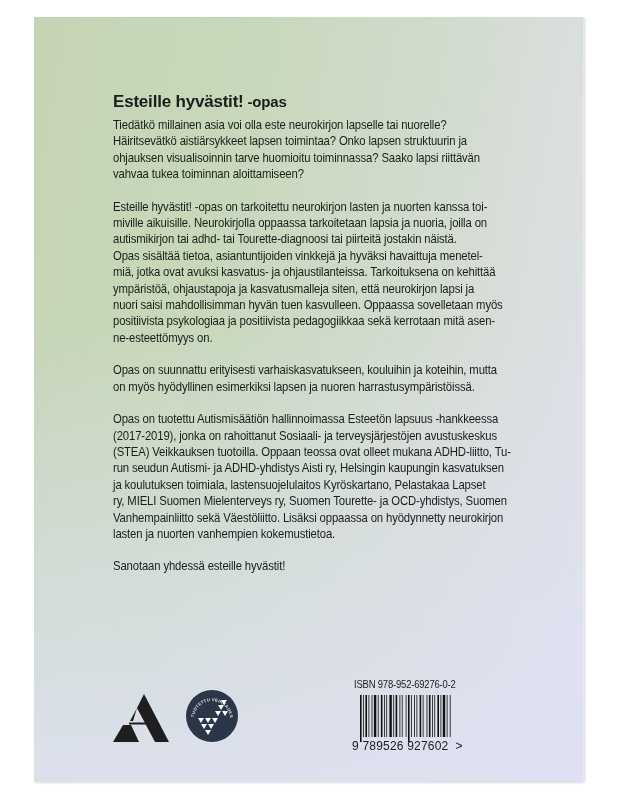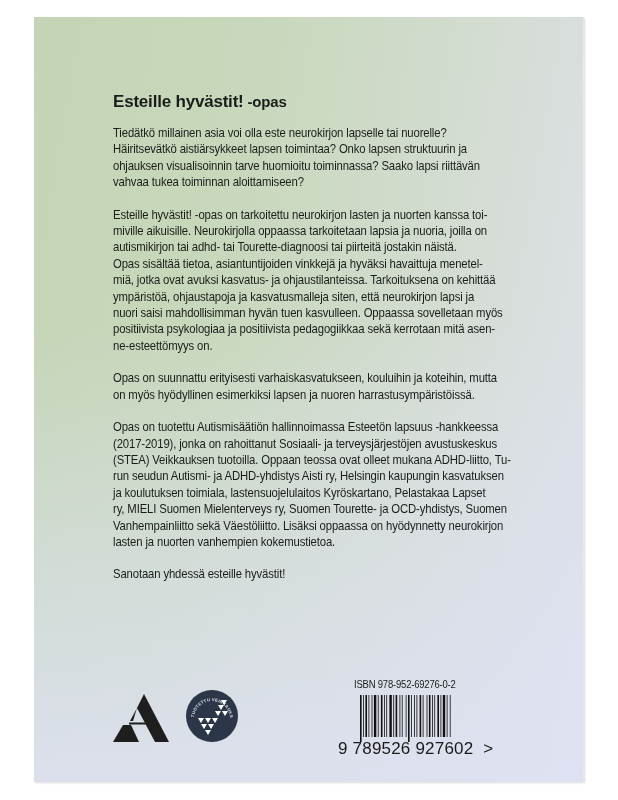--- a/index.html
+++ b/index.html
@@ -12,33 +12,33 @@
     background:
       linear-gradient(180deg, rgba(255,255,255,0) 0%, rgba(255,255,255,0) 40%, rgba(222,225,242,0.55) 75%, rgba(222,225,242,0.9) 100%),
       linear-gradient(100deg, #c4d4b4 0%, #c8d8bc 35%, #d3dcd0 65%, #e0e2ee 100%);
     box-shadow: 1px 1px 2px rgba(0,0,0,0.15);
     border-right: 1px solid #e8e9ef;
   }
   .content {
     position: absolute; left: 79px; top: 74px; width: 410px; color: #1b1d1a;
   }
   .title {
-    font-weight: bold; font-size: 17px; letter-spacing: -0.2px; margin: 0 0 12px 0; line-height: 22px;
+    font-weight: bold; font-size: 17px; letter-spacing: -0.2px; margin: 0 0 4px 0; line-height: 22px;
   }
   .title .suffix { font-size: 15px; }
   .para {
     font-size: 12.2px; line-height: 16.4px; margin: 0 0 16px 0; letter-spacing: -0.15px;
     transform: scaleX(0.93); transform-origin: left top; width: 440px;
   }
   .para .line { display: block; white-space: nowrap; }
   .logo-a { position: absolute; left: 79px; top: 677px; width: 56px; height: 50px; }
   .logo-v { position: absolute; left: 151px; top: 672px; width: 54px; height: 54px; }
   .isbn-label { position: absolute; left: 320px; top: 661px; font-size: 10.5px; letter-spacing: -0.2px; color: #1a1a1a; transform: scaleX(0.9); transform-origin: left top; }
   .barcode { position: absolute; left: 326px; top: 678px; width: 96px; height: 47px; }
-  .barcode-digits { position: absolute; left: 304px; top: 722px; font-size: 17px; color: #1a1a1a; white-space: pre; letter-spacing: 0.2px; }
+  .barcode-digits { position: absolute; left: 318px; top: 722px; font-size: 12px; color: #1a1a1a; white-space: pre; letter-spacing: 0.2px; }
 </style>
 </head>
 <body>
 
 <div class="book">
   <div class="content">
     <div class="title">
       <span>Esteille hyvästit!</span><span class="suffix"> -opas</span>
     </div>
     <div id="paras">

